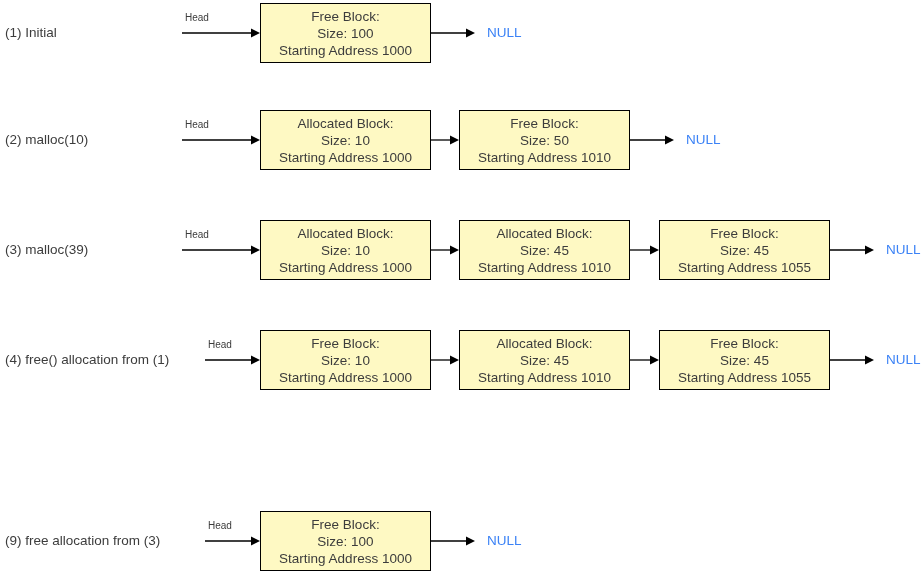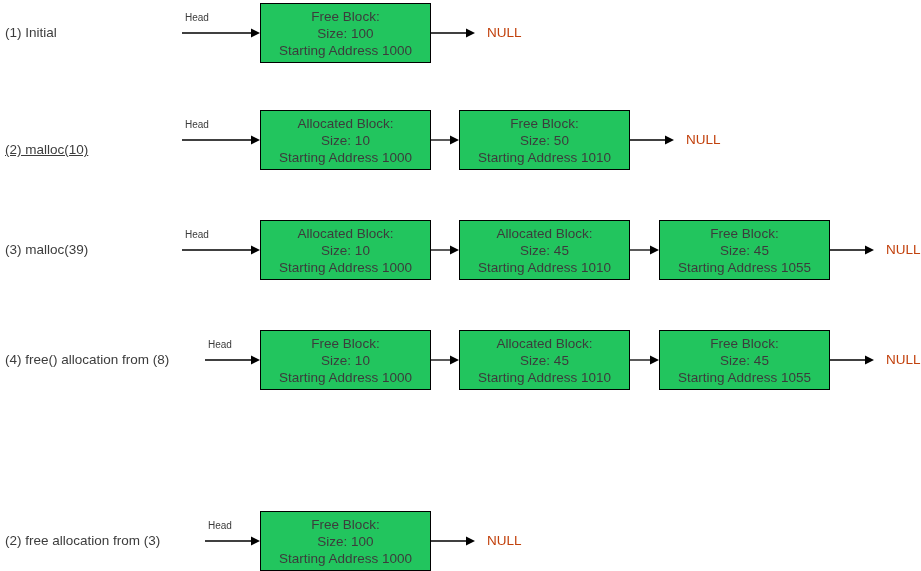--- a/index.html
+++ b/index.html
@@ -34,21 +34,21 @@
     line-height: 16px;
     color: #3c3c3c;
     white-space: nowrap;
   }
   .block {
     position: absolute;
     box-sizing: border-box;
     width: 171px;
     height: 60px;
     border: 1.3px solid #000000;
-    background: #22c55e;
+    background: #fef9c3;
     display: flex;
     flex-direction: column;
     align-items: center;
     justify-content: center;
     font-size: 13.5px;
     line-height: 17px;
     color: #3c3c3c;
     text-align: center;
   }
   .block .ln {
@@ -67,21 +67,21 @@
     position: absolute;
     font-size: 10px;
     line-height: 15px;
     color: #3c3c3c;
     white-space: nowrap;
   }
   .null-label {
     position: absolute;
     font-size: 13.5px;
     line-height: 15px;
-    color: #c2410c;
+    color: #3b82f6;
     white-space: nowrap;
   }
 </style>
 </head>
 <body>
 
 <div id="diagram">
     <div class="row" style="top: 3px; height: 60px;">
       <div class="step-label" style="top: 22px;">(1) Initial</div>
       <div class="arrow" style="left: 182px; top: 24px;">
@@ -98,21 +98,21 @@
       </div>
       <div class="arrow" style="left: 431px; top: 24px;">
         <svg width="46" height="12" viewBox="0 0 46 12">
           <line x1="0" y1="6" x2="37" y2="6" stroke="#000000" stroke-width="1.3"></line>
           <polygon points="35,1.5 44,6 35,10.5" fill="#000000"></polygon>
         </svg>
       </div>
       <div class="null-label" style="left: 487px; top: 22px;">NULL</div>
     </div>
     <div class="row" style="top: 110px; height: 60px;">
-      <div class="step-label" style="top: 32px; text-decoration: underline;">(2) malloc(10)</div>
+      <div class="step-label" style="top: 22px;">(2) malloc(10)</div>
       <div class="arrow" style="left: 182px; top: 24px;">
         <svg width="80" height="12" viewBox="0 0 80 12">
           <line x1="0" y1="6" x2="71" y2="6" stroke="#000000" stroke-width="1.3"></line>
           <polygon points="69,1.5 78,6 69,10.5" fill="#000000"></polygon>
         </svg>
       </div>
       <div class="head-label" style="left: 185px; top: 7px;">Head</div>
       <div class="block" style="left: 260px; top: 0px;">
         <span class="ln">Allocated Block:</span>
         <span class="ln">Size: 10</span>
@@ -175,21 +175,21 @@
       </div>
       <div class="arrow" style="left: 830px; top: 24px;">
         <svg width="46" height="12" viewBox="0 0 46 12">
           <line x1="0" y1="6" x2="37" y2="6" stroke="#000000" stroke-width="1.3"></line>
           <polygon points="35,1.5 44,6 35,10.5" fill="#000000"></polygon>
         </svg>
       </div>
       <div class="null-label" style="left: 886px; top: 22px;">NULL</div>
     </div>
     <div class="row" style="top: 330px; height: 60px;">
-      <div class="step-label" style="top: 22px;">(4) free() allocation from (8)</div>
+      <div class="step-label" style="top: 22px;">(4) free() allocation from (1)</div>
       <div class="arrow" style="left: 205px; top: 24px;">
         <svg width="57" height="12" viewBox="0 0 57 12">
           <line x1="0" y1="6" x2="48" y2="6" stroke="#000000" stroke-width="1.3"></line>
           <polygon points="46,1.5 55,6 46,10.5" fill="#000000"></polygon>
         </svg>
       </div>
       <div class="head-label" style="left: 208px; top: 7px;">Head</div>
       <div class="block" style="left: 260px; top: 0px;">
         <span class="ln">Free Block:</span>
         <span class="ln">Size: 10</span>
@@ -219,21 +219,21 @@
       </div>
       <div class="arrow" style="left: 830px; top: 24px;">
         <svg width="46" height="12" viewBox="0 0 46 12">
           <line x1="0" y1="6" x2="37" y2="6" stroke="#000000" stroke-width="1.3"></line>
           <polygon points="35,1.5 44,6 35,10.5" fill="#000000"></polygon>
         </svg>
       </div>
       <div class="null-label" style="left: 886px; top: 22px;">NULL</div>
     </div>
     <div class="row" style="top: 511px; height: 60px;">
-      <div class="step-label" style="top: 22px;">(2) free allocation from (3)</div>
+      <div class="step-label" style="top: 22px;">(9) free allocation from (3)</div>
       <div class="arrow" style="left: 205px; top: 24px;">
         <svg width="57" height="12" viewBox="0 0 57 12">
           <line x1="0" y1="6" x2="48" y2="6" stroke="#000000" stroke-width="1.3"></line>
           <polygon points="46,1.5 55,6 46,10.5" fill="#000000"></polygon>
         </svg>
       </div>
       <div class="head-label" style="left: 208px; top: 7px;">Head</div>
       <div class="block" style="left: 260px; top: 0px;">
         <span class="ln">Free Block:</span>
         <span class="ln">Size: 100</span>

